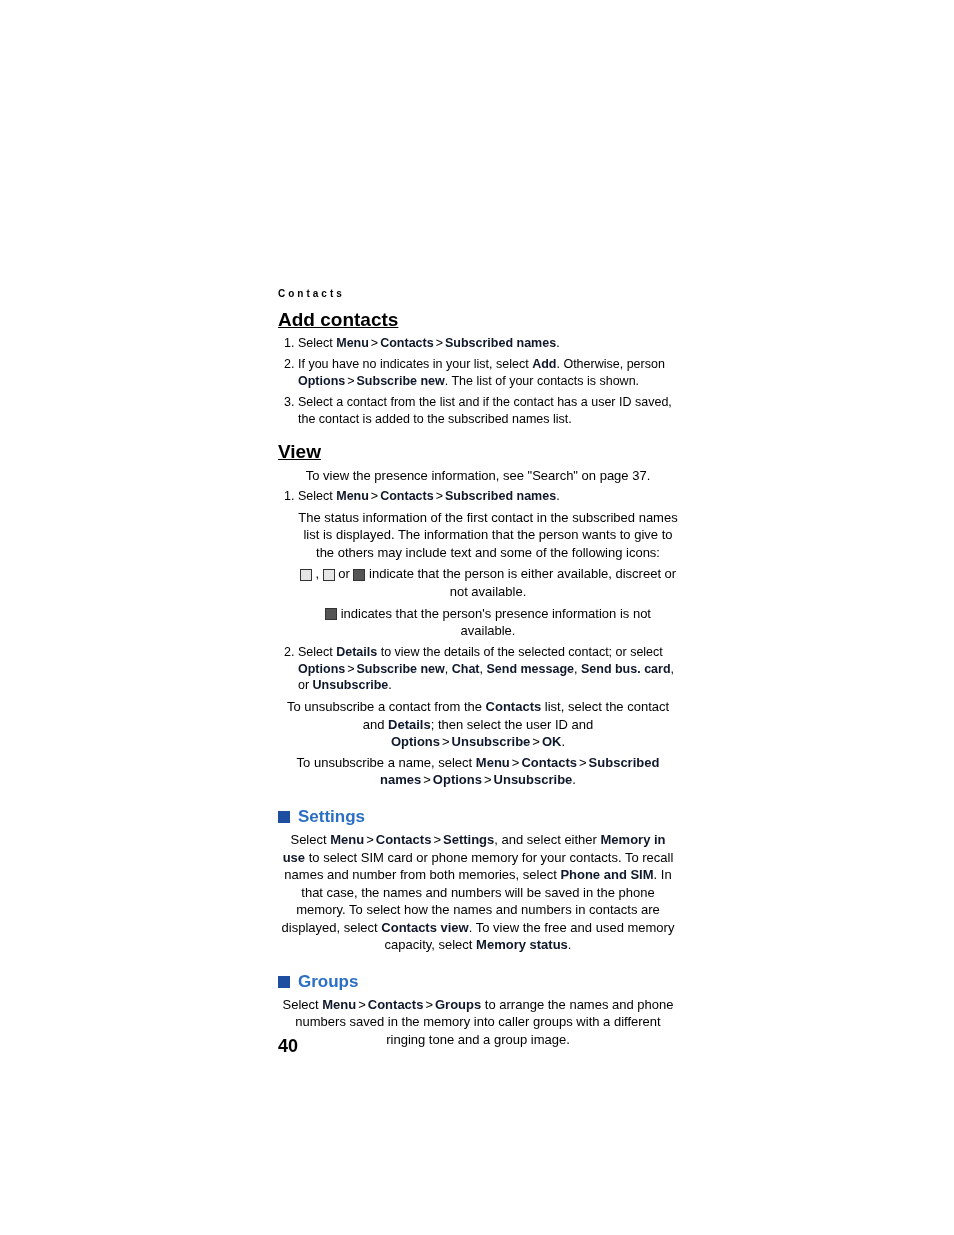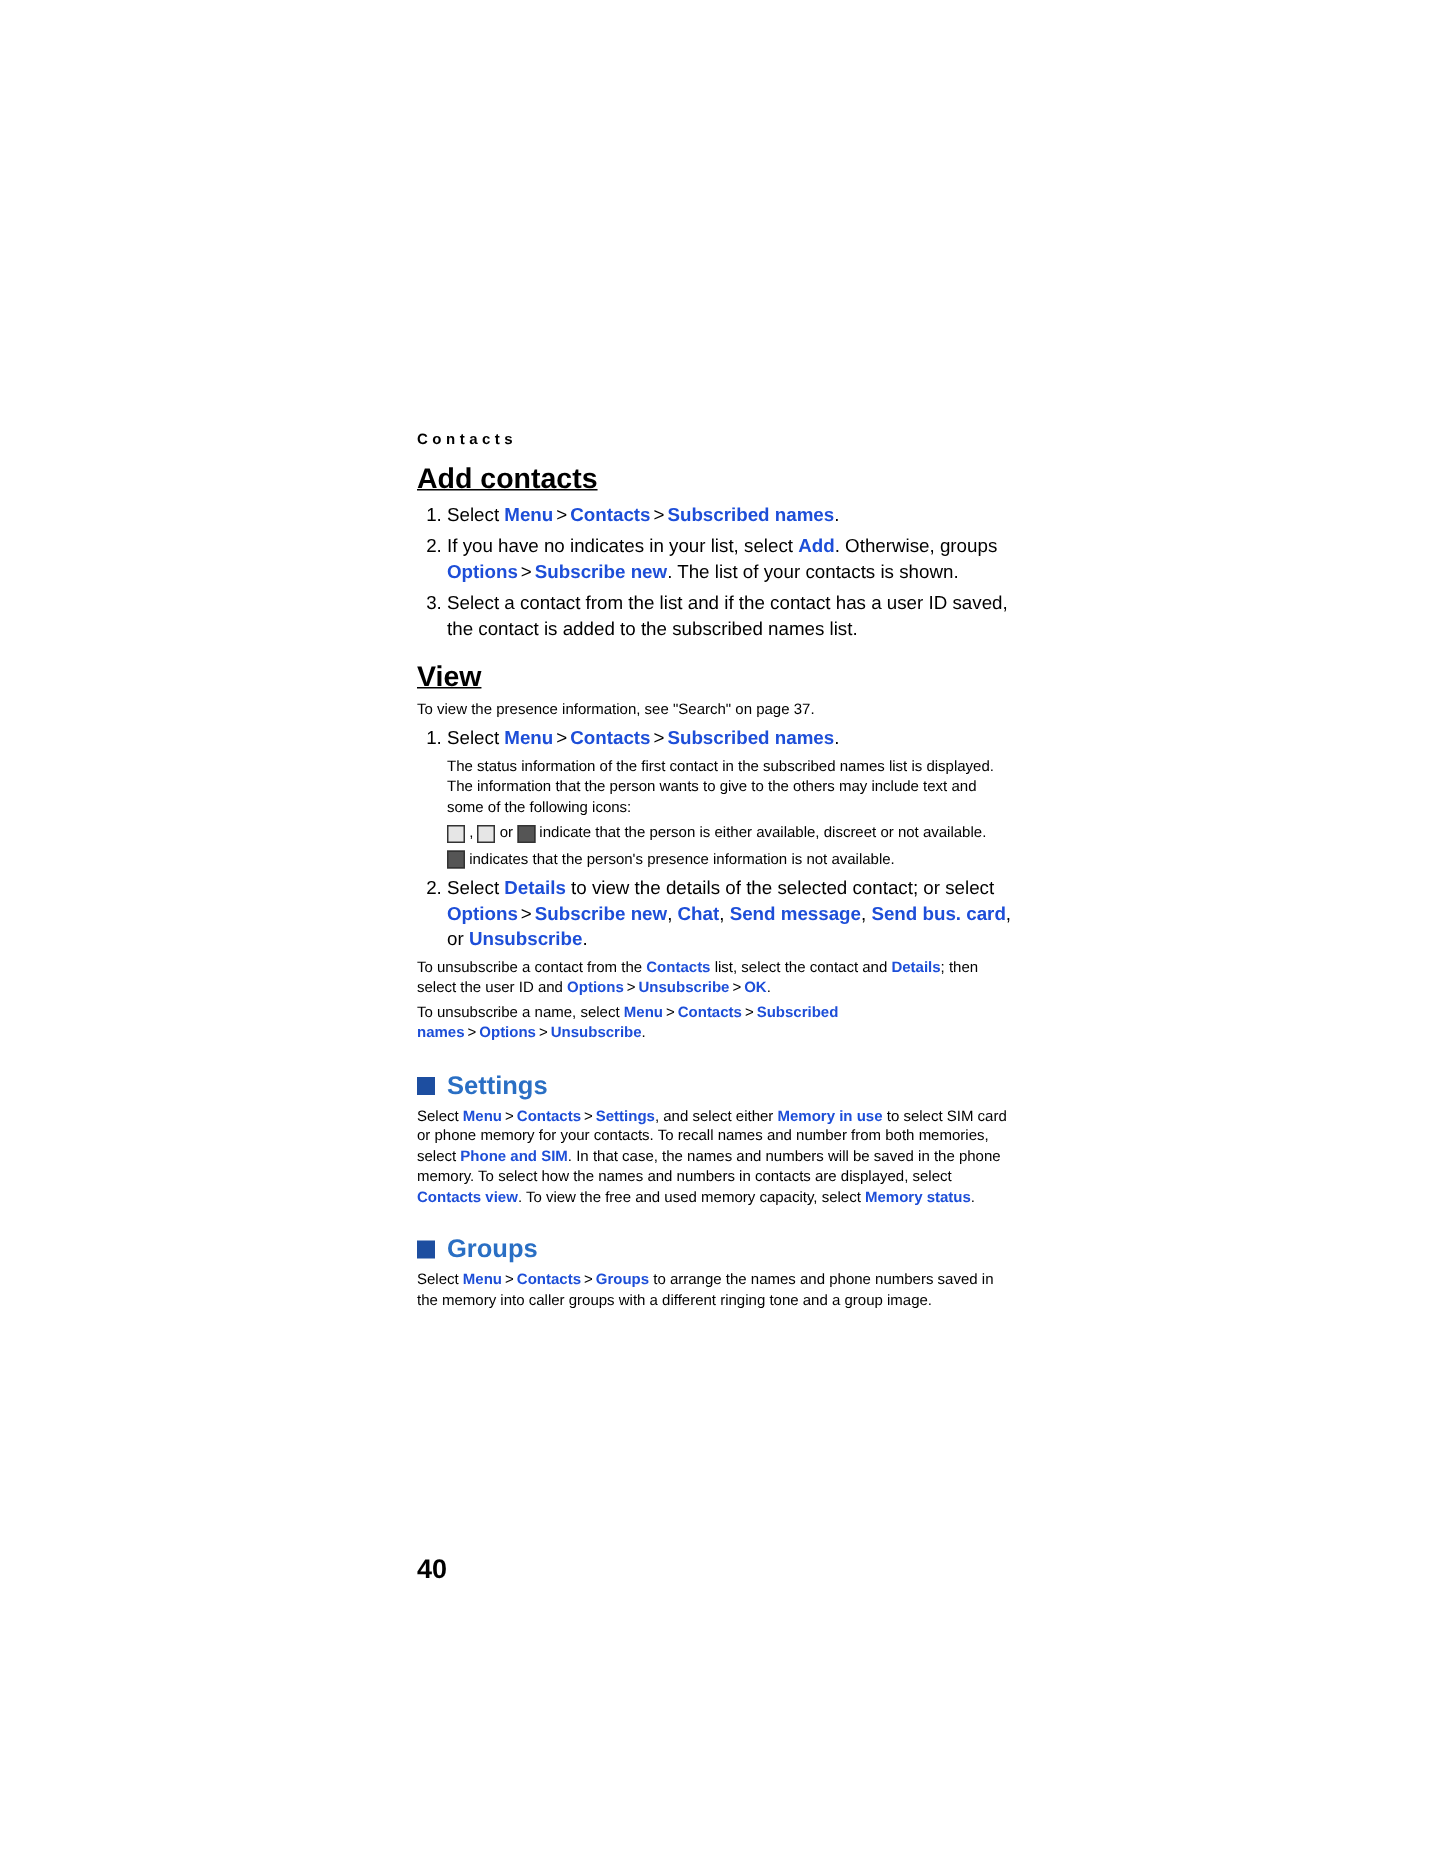--- a/index.html
+++ b/index.html
@@ -48,25 +48,26 @@
   }
   ol {
     list-style: decimal;
     padding-left: 20px;
     font-size: 12.5px;
     line-height: 1.35;
   }
   ol > li { margin-bottom: 4px; }
   ol > li .sub { margin-top: 4px; }
   p.body {
-    font-size: 10px;
+    font-size: 13px;
     line-height: 1.35;
     margin-bottom: 3px;
+    text-align: center;
   }
-  .link { color: #1d4ed8; font-weight: bold; }
+  .link { color: #0f172a; font-weight: bold; }
   .gt { margin: 0 2px; }
   .icon-sq {
     display: inline-block;
     width: 12px;
     height: 12px;
     border: 1px solid #333;
     background: #e6e6e6;
     vertical-align: middle;
   }
   .icon-sq.dark { background: #555; }
@@ -84,21 +85,21 @@
 <div class="page">
 
   <div class="breadcrumb">Contacts</div>
 
   <div class="h-sub">Add contacts</div>
   <ol>
     <li>
       <span>Select </span><span class="link">Menu</span><span class="gt">&gt;</span><span class="link">Contacts</span><span class="gt">&gt;</span><span class="link">Subscribed names</span><span>.</span>
     </li>
     <li>
-      <span>If you have no indicates in your list, select </span><span class="link">Add</span><span>. Otherwise, groups </span><span class="link">Options</span><span class="gt">&gt;</span><span class="link">Subscribe new</span><span>. The list of your contacts is shown.</span>
+      <span>If you have no indicates in your list, select </span><span class="link">Add</span><span>. Otherwise, person </span><span class="link">Options</span><span class="gt">&gt;</span><span class="link">Subscribe new</span><span>. The list of your contacts is shown.</span>
     </li>
     <li>Select a contact from the list and if the contact has a user ID saved, the contact is added to the subscribed names list.</li>
   </ol>
 
   <div class="h-sub" style="margin-top:14px;">View</div>
   <p class="body">To view the presence information, see "Search" on page 37.</p>
   <ol>
     <li>
       <span>Select </span><span class="link">Menu</span><span class="gt">&gt;</span><span class="link">Contacts</span><span class="gt">&gt;</span><span class="link">Subscribed names</span><span>.</span>
       <p class="body sub">The status information of the first contact in the subscribed names list is displayed. The information that the person wants to give to the others may include text and some of the following icons:</p>

